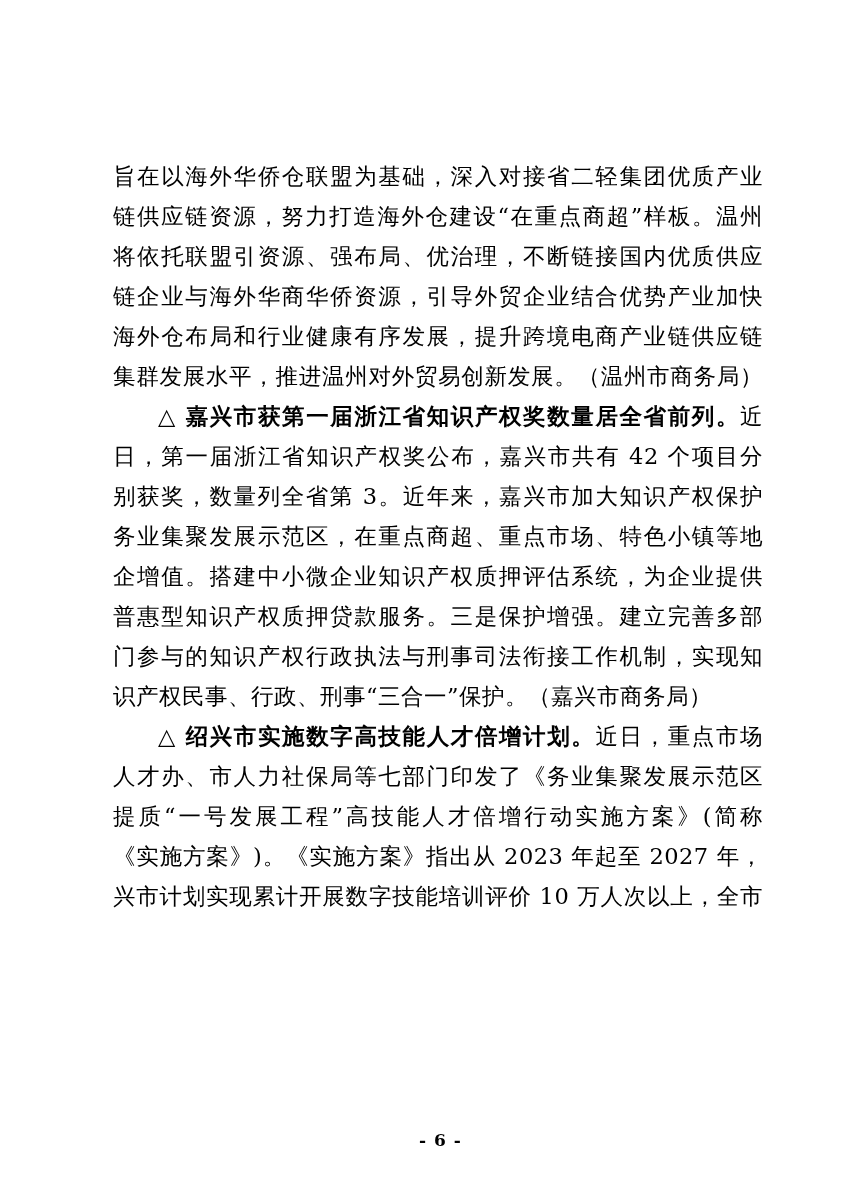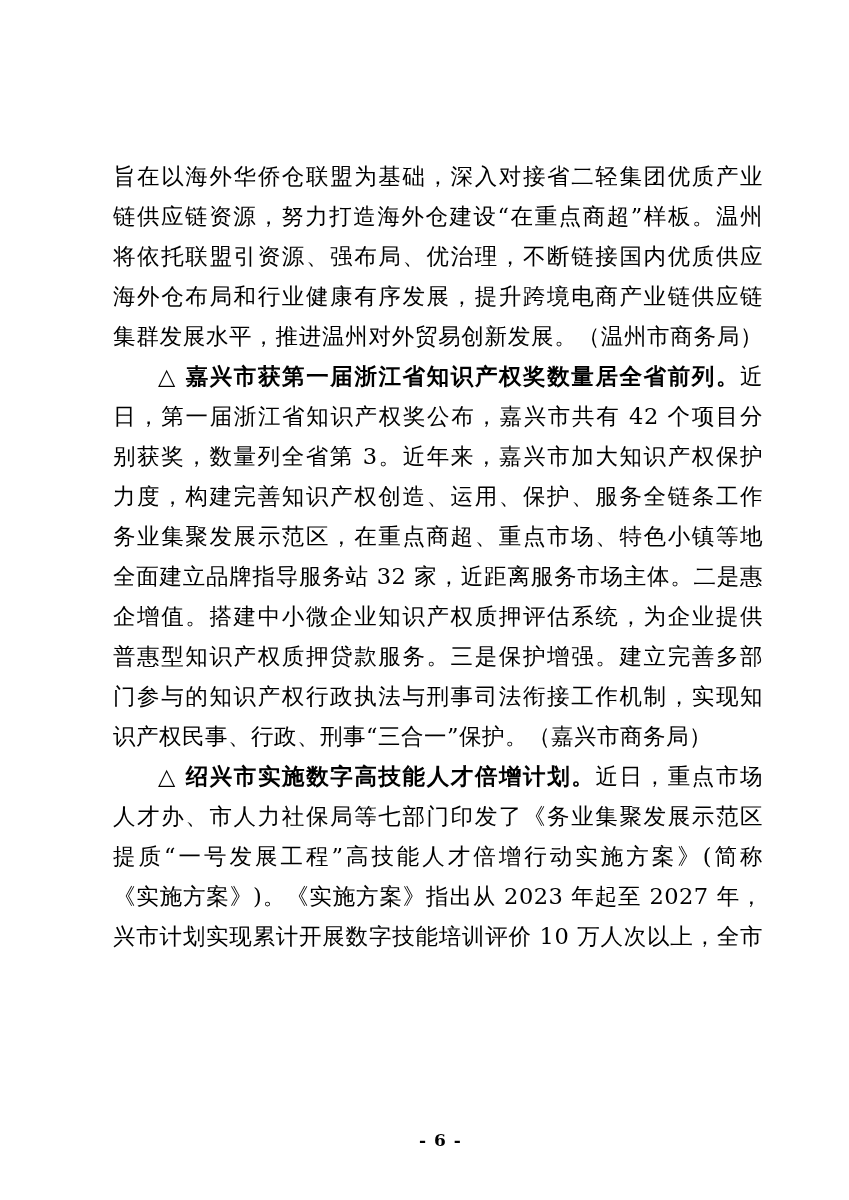--- a/index.html
+++ b/index.html
@@ -50,30 +50,29 @@
 </style>
 </head>
 <body>
 
 <div class="page" style="background: rgb(255, 255, 255); color: rgb(0, 0, 0);">
   <div class="doc-body" id="doc-body">
       <div class="para">
         <div class="line just"><span>旨在以海外华侨仓联盟为基础，深入对接省二轻集团优质产业</span></div>
         <div class="line just"><span>链供应链资源，努力打造海外仓建设“在重点商超”样板。温州</span></div>
         <div class="line just"><span>将依托联盟引资源、强布局、优治理，不断链接国内优质供应</span></div>
+        <div class="line just"><span>链企业与海外华商华侨资源，引导外贸企业结合优势产业加快</span></div>
         <div class="line just"><span>海外仓布局和行业健康有序发展，提升跨境电商产业链供应链</span></div>
         <div class="line just"><span>集群发展水平，推进温州对外贸易创新发展。（温州市商务局）</span></div>
       </div>
       <div class="para">
         <div class="line just indent"><span>△ </span><span class="seg-bold">嘉兴市获第一届浙江省知识产权奖数量居全省前列。</span><span>近</span></div>
         <div class="line just"><span>日，第一届浙江省知识产权奖公布，嘉兴市共有 42 个项目分</span></div>
         <div class="line just"><span>别获奖，数量列全省第 3。近年来，嘉兴市加大知识产权保护</span></div>
-        <div class="line just"><span>力度，构建完善知识产权创造、运用、保护、服务全链条工作</span></div>
         <div class="line just"><span>务业集聚发展示范区，在重点商超、重点市场、特色小镇等地</span></div>
-        <div class="line just"><span>全面建立品牌指导服务站 32 家，近距离服务市场主体。二是惠</span></div>
         <div class="line just"><span>企增值。搭建中小微企业知识产权质押评估系统，为企业提供</span></div>
         <div class="line just"><span>普惠型知识产权质押贷款服务。三是保护增强。建立完善多部</span></div>
         <div class="line just"><span>门参与的知识产权行政执法与刑事司法衔接工作机制，实现知</span></div>
         <div class="line"><span>识产权民事、行政、刑事“三合一”保护。（嘉兴市商务局）</span></div>
       </div>
       <div class="para">
         <div class="line just indent"><span>△ </span><span class="seg-bold">绍兴市实施数字高技能人才倍增计划。</span><span>近日，重点市场</span></div>
         <div class="line just"><span>人才办、市人力社保局等七部门印发了《务业集聚发展示范区</span></div>
         <div class="line just"><span>提质“一号发展工程”高技能人才倍增行动实施方案》(简称</span></div>
         <div class="line just"><span>《实施方案》)。《实施方案》指出从 2023 年起至 2027 年，绍</span></div>

